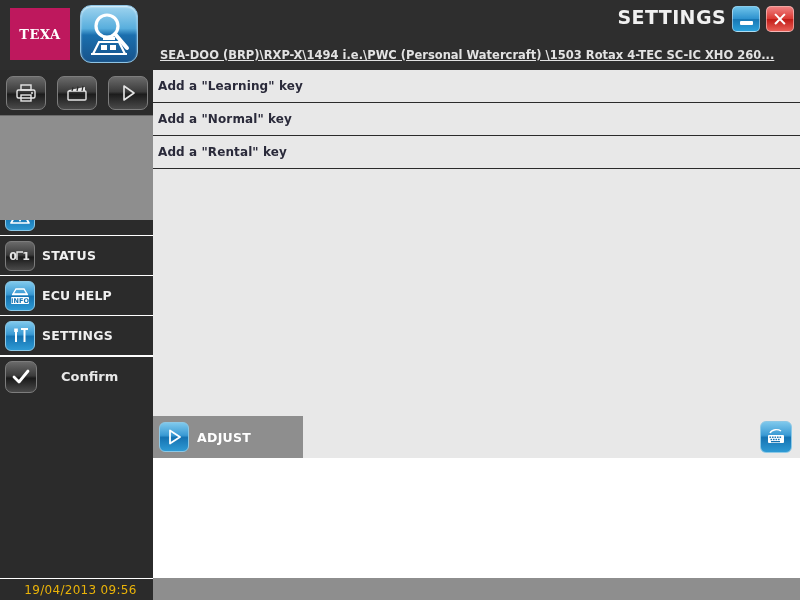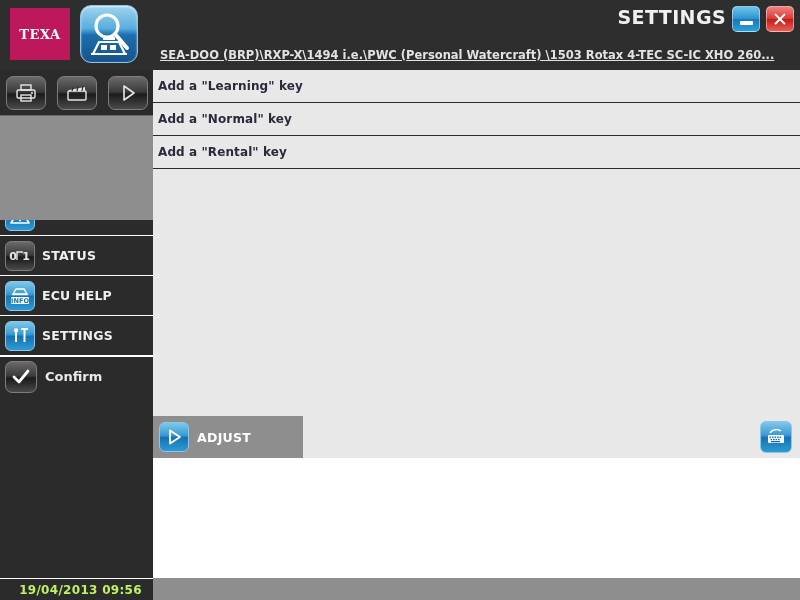--- a/index.html
+++ b/index.html
@@ -114,37 +114,37 @@
 
   .sidebar-filler {
     position:absolute; left:0; top:0; width:153px; height:104px;
     background:#8e8e8e;
   }
 
   .action-item {
     position:relative; height:40px; width:153px;
     border-top:1px solid #ffffff;
     display:flex; align-items:center;
-    background:#2b2b2b; cursor:pointer;
+    background:#2b2b2b; cursor:pointer;gap:16px;
   }
   .action-icon {
     width:32px; height:32px; margin-left:5px; margin-right:8px;
     border-radius:7px;
     background:linear-gradient(180deg,#6a6a6a 0%,#3b3b3b 46%,#1a1a1a 54%,#4a4a4a 100%);
     border:1px solid #7d7d7d;
     display:flex; align-items:center; justify-content:center;
   }
   .action-label { font-size:13px; font-weight:bold; color:#e8e8e8; }
 
   .datetime-bar {
     position:absolute; left:0; bottom:0; width:153px; height:22px;
     background:#2b2b2b; border-top:1px solid #ffffff;
     display:flex; align-items:center; justify-content:center;
   }
-  .datetime-text { font-size:12px; font-weight:bold; color:#bef264; letter-spacing:0.3px;margin-left:8px; }
+  .datetime-text { font-size:12px; font-weight:normal; color:#eab308; letter-spacing:0.3px;margin-left:8px; }
 
   
   .content {
     position:absolute; left:153px; top:70px; width:647px; height:388px;
     background:#e8e8e8;
   }
   .list-row {
     position:relative; height:33px; width:647px;
     border-bottom:1px solid #2b2b2b;
     display:flex; align-items:center;

